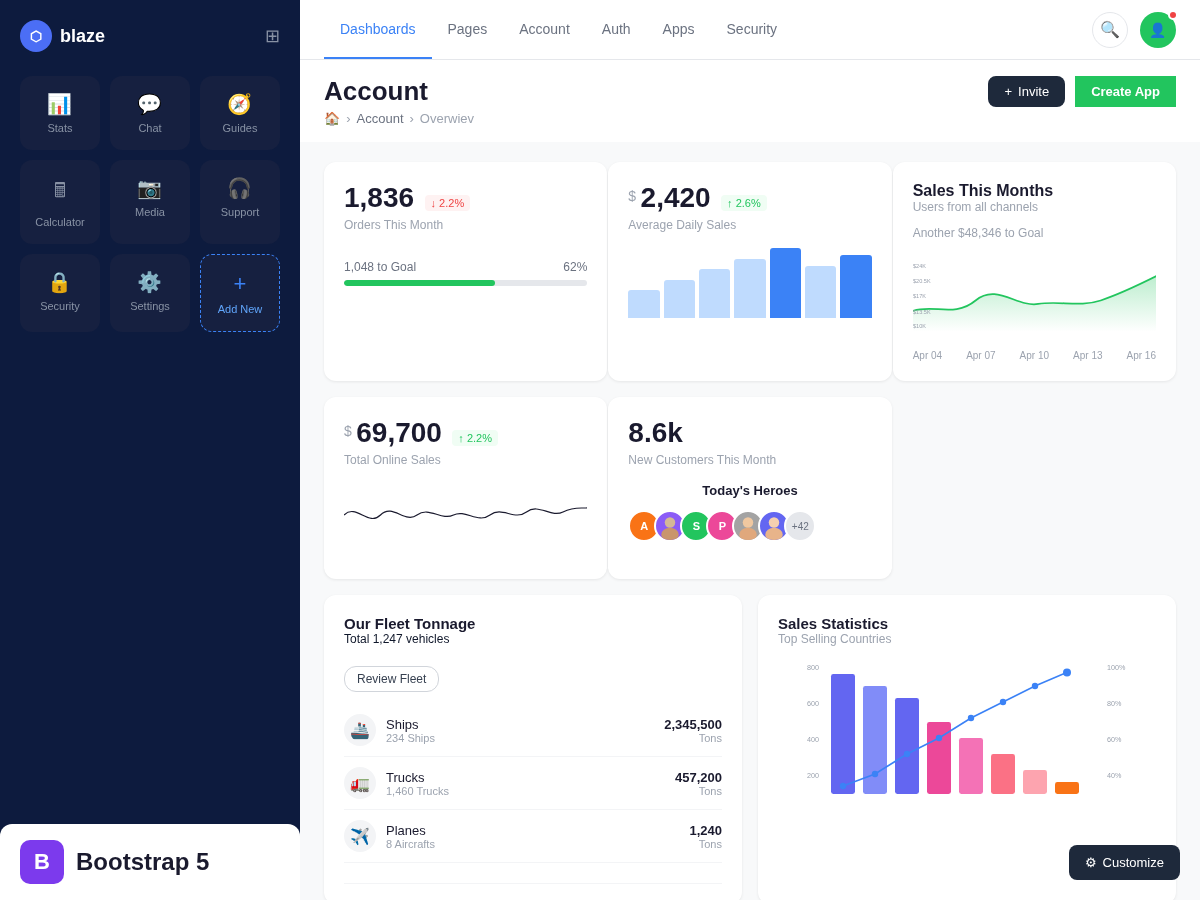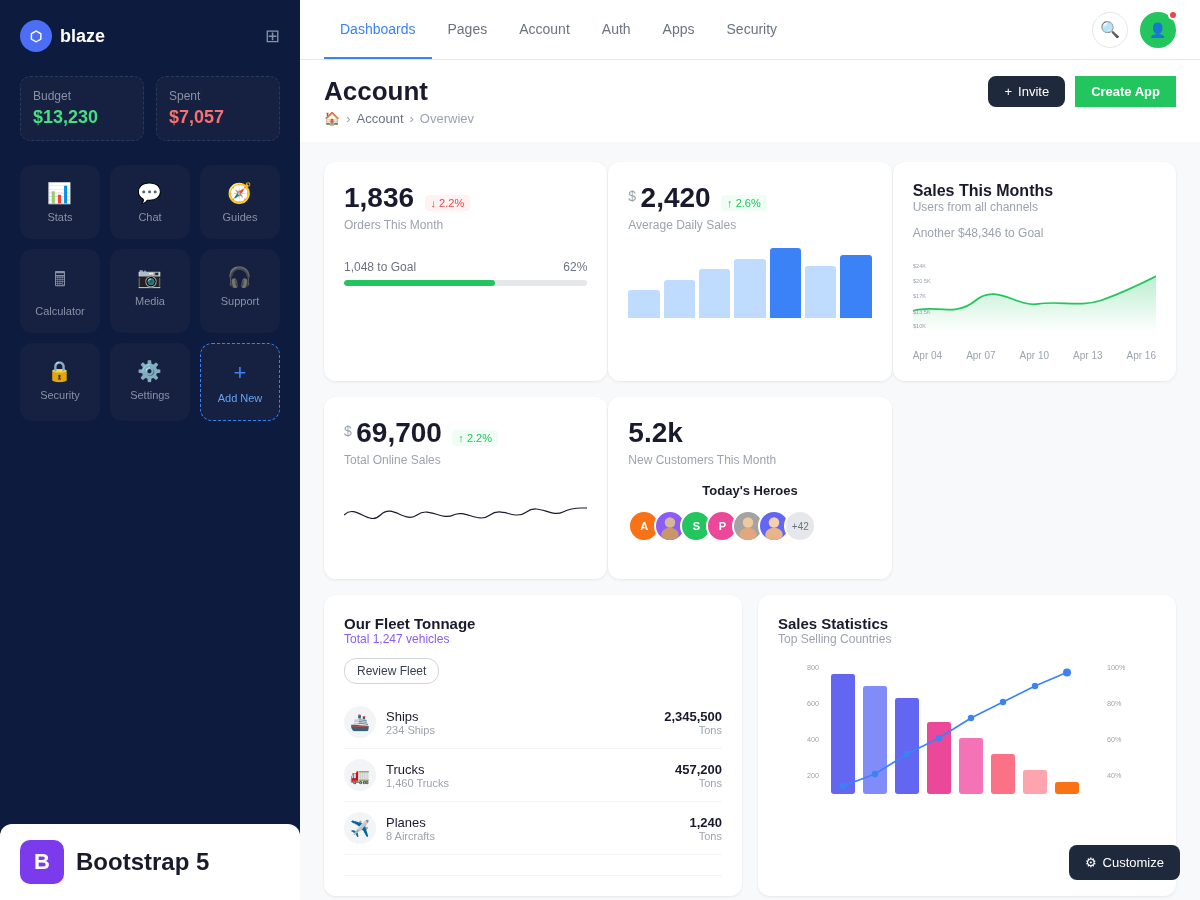--- a/index.html
+++ b/index.html
@@ -403,21 +403,21 @@
       grid-template-columns: 1fr 1fr;
       gap: 16px;
     }
     .fleet-card, .sales-stats-card {
       background: white;
       border-radius: 12px;
       padding: 20px;
       box-shadow: 0 1px 3px rgba(0,0,0,0.08);
     }
     .fleet-title { font-size: 15px; font-weight: 600; color: #1a1a2e; }
-    .fleet-sub { font-size: 12px; color: #8b5cf6; margin-bottom: 12px; }
+    .fleet-sub { font-size: 12px; color: #0f172a; margin-bottom: 20px; }
     .review-btn {
       padding: 5px 12px;
       border: 1px solid #d1d5db;
       border-radius: 12px;
       font-size: 12px;
       cursor: pointer;
       background: white;
       color: #374151;
       margin-bottom: 12px;
     }
@@ -466,30 +466,20 @@
 
 <div class="sidebar">
   <div class="sidebar-header">
     <div class="sidebar-logo">
       <div class="logo-icon">⬡</div>
       <span class="logo-text">blaze</span>
     </div>
     <div class="sidebar-menu-icon">⊞</div>
   </div>
 
-  <div class="budget-row">
-    <div class="budget-card">
-      <div class="budget-label">Budget</div>
-      <div class="budget-value green">$13,230</div>
-    </div>
-    <div class="budget-card">
-      <div class="budget-label">Spent</div>
-      <div class="budget-value red">$7,057</div>
-    </div>
-  </div>
 
   <div class="nav-grid">
     <div class="nav-item">
       <span class="nav-icon">📊</span>
       <span class="nav-label">Stats</span>
     </div>
     <div class="nav-item">
       <span class="nav-icon">💬</span>
       <span class="nav-label">Chat</span>
     </div>
@@ -655,21 +645,21 @@
           <span class="stat-change up">↑ 2.2%</span>
         </div>
         <div class="stat-label">Total Online Sales</div>
         
         <svg class="wavy-chart" viewBox="0 0 400 80">
           <path d="M0,40 C20,20 40,60 60,40 C80,20 100,55 120,40 C140,25 160,50 180,40 C200,30 220,55 240,40 C260,25 280,50 300,35 C320,20 340,45 360,35 C380,25 395,30 400,28" fill="none" stroke="#1a1a2e" stroke-width="2"></path>
         </svg>
       </div>
 
       <div class="stat-card">
-        <div class="stat-number">5.2k</div>
+        <div class="stat-number">8.6k</div>
         <div class="stat-label">New Customers This Month</div>
 
         <div style="margin-top:16px;text-align:center;">
           <div style="font-size:13px;font-weight:600;color:#1a1a2e;margin-bottom:8px;">Today's Heroes</div>
           <div class="heroes-row">
             <div class="hero-avatar" style="background:#f97316;">A</div>
             <div class="hero-avatar" style="background:#8b5cf6;overflow:hidden;">
               <svg width="32" height="32" viewBox="0 0 32 32">
                   <circle cx="16" cy="12" r="6" fill="#d4b896"></circle>
                   <ellipse cx="16" cy="26" rx="10" ry="8" fill="#c9956d"></ellipse>

